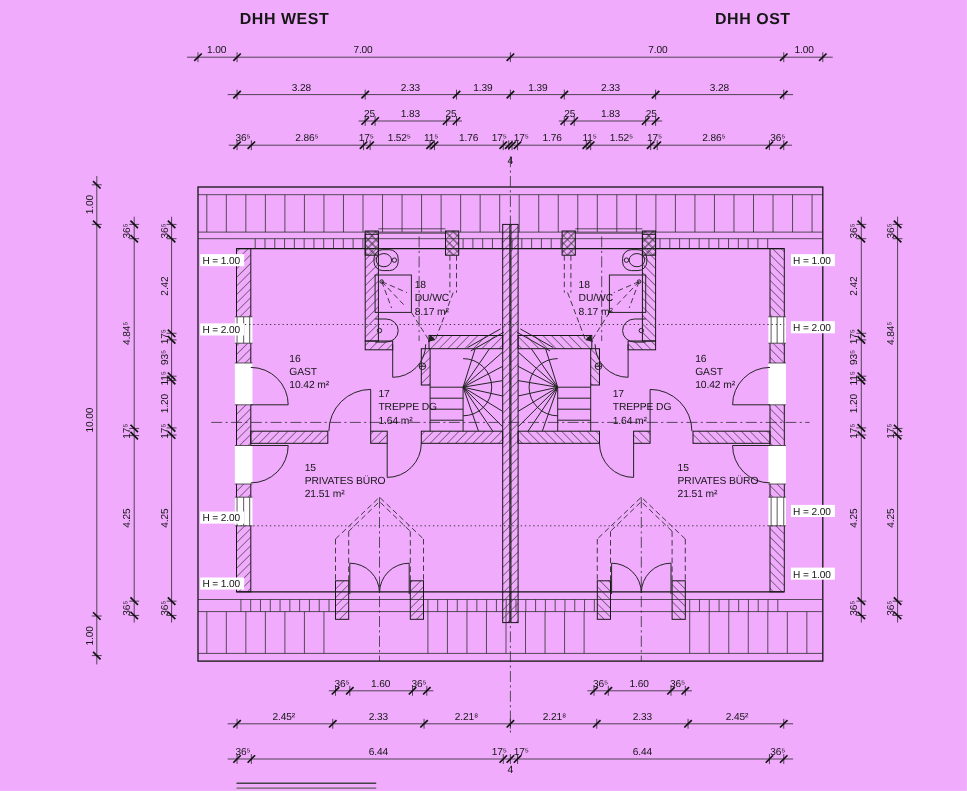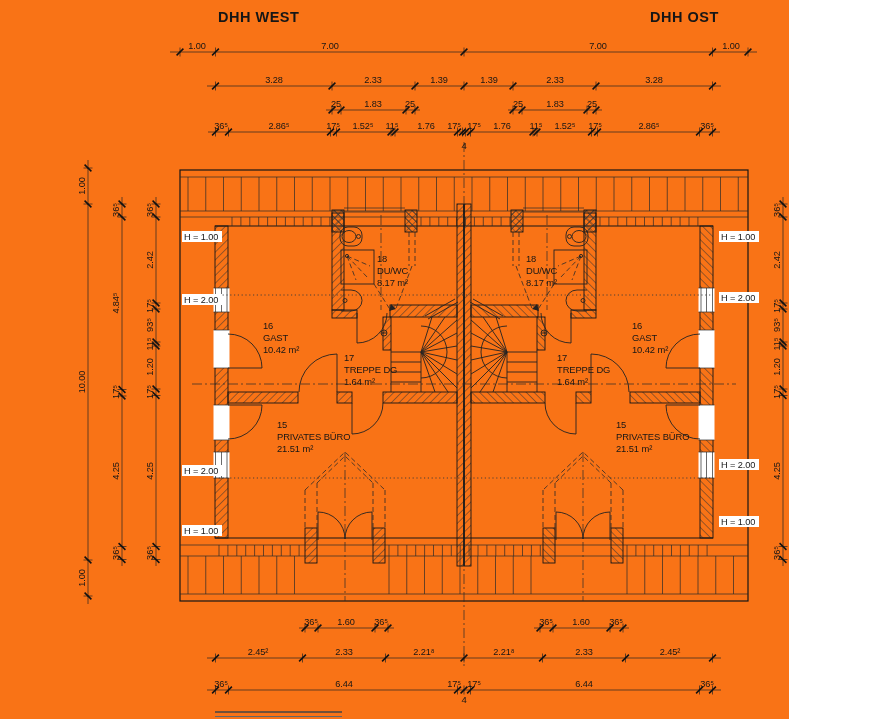--- a/index.html
+++ b/index.html
@@ -1,16 +1,16 @@
 <!DOCTYPE html>
 <html><head>
 <meta charset="utf-8">
 <style>
   html,body{margin:0;padding:0;background:#fff;}
-  #stage{position:relative;width:789px;height:719px;background:#f97316;overflow:hidden;}
+  #stage{position:relative;width:879px;height:719px;background:#f0abfc;overflow:hidden;}
   svg{display:block;}
   text{font-family:"Liberation Sans","DejaVu Sans",sans-serif;fill:#161616;letter-spacing:-0.1px;}
   .dim{font-size:9.2px;}
   .room{font-size:9.4px;}
   .hlab{font-size:9.2px;}
   .ttl{font-size:14.5px;font-weight:bold;letter-spacing:0.5px;}
   .axlab{font-size:9.5px;}
   .dl{stroke:#222;stroke-width:0.7;}
   .ds{stroke:#111;stroke-width:1.5;}
   .thin{stroke:#2a2a2a;stroke-width:0.7;fill:none;}

